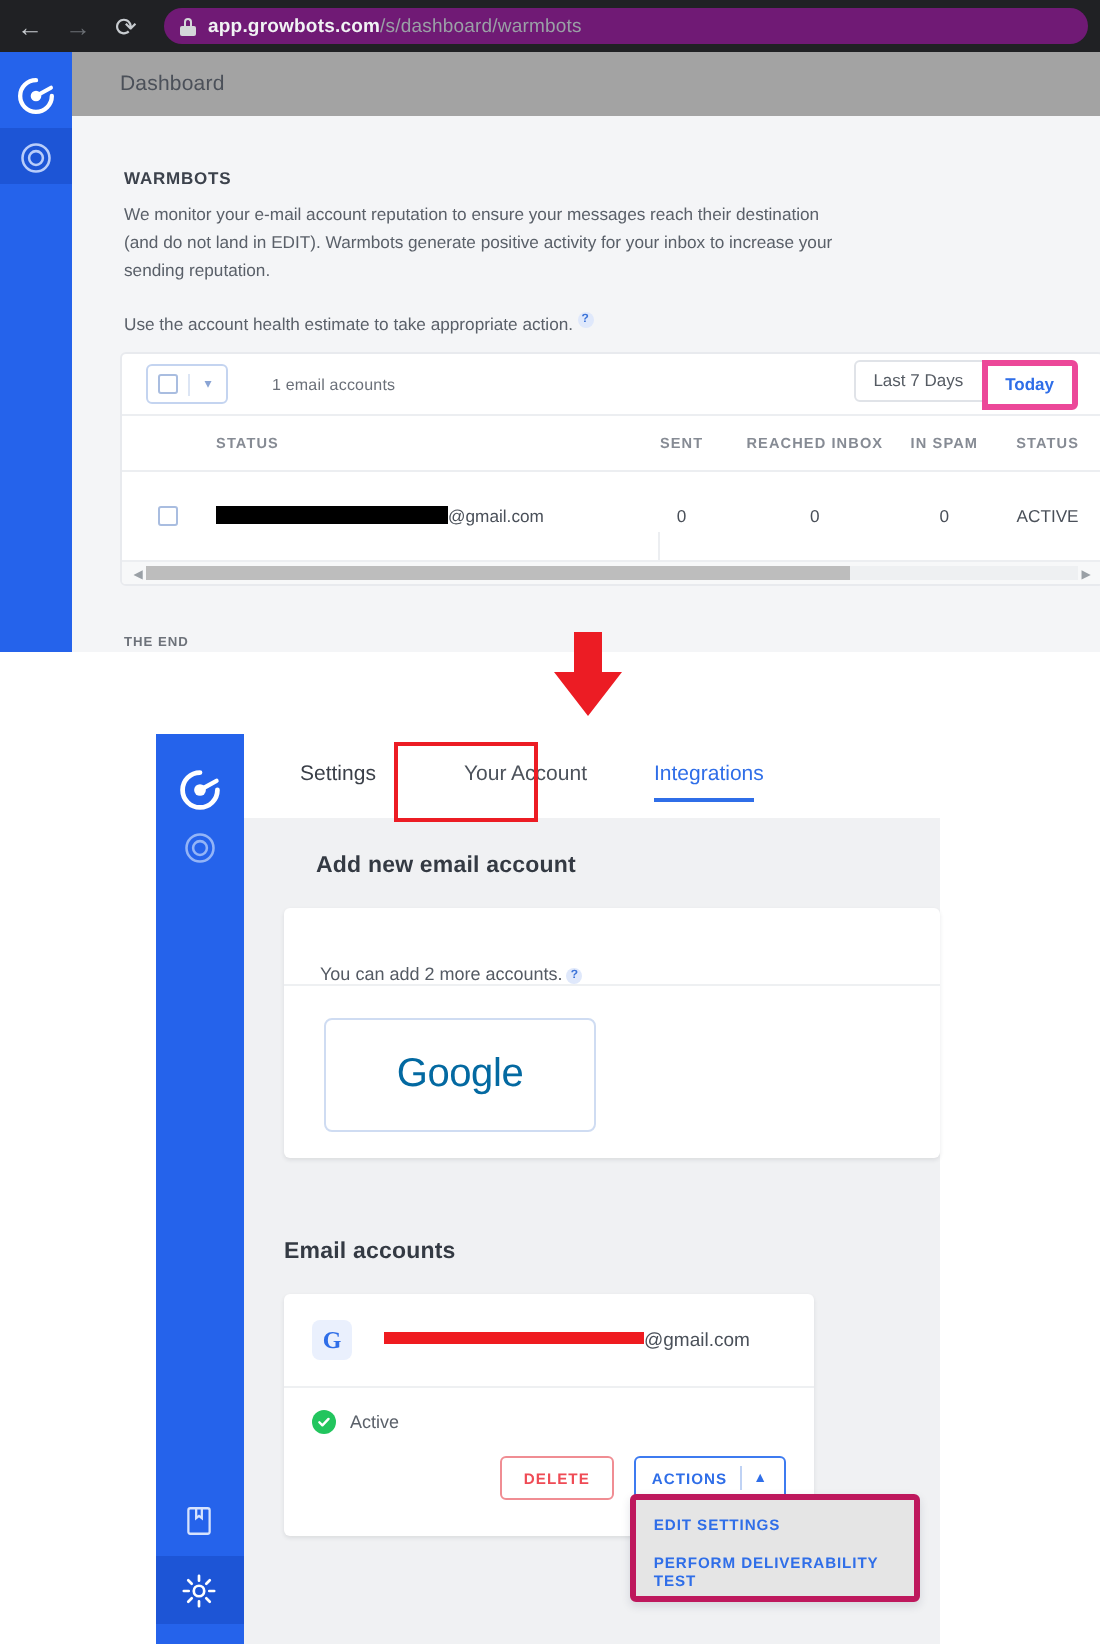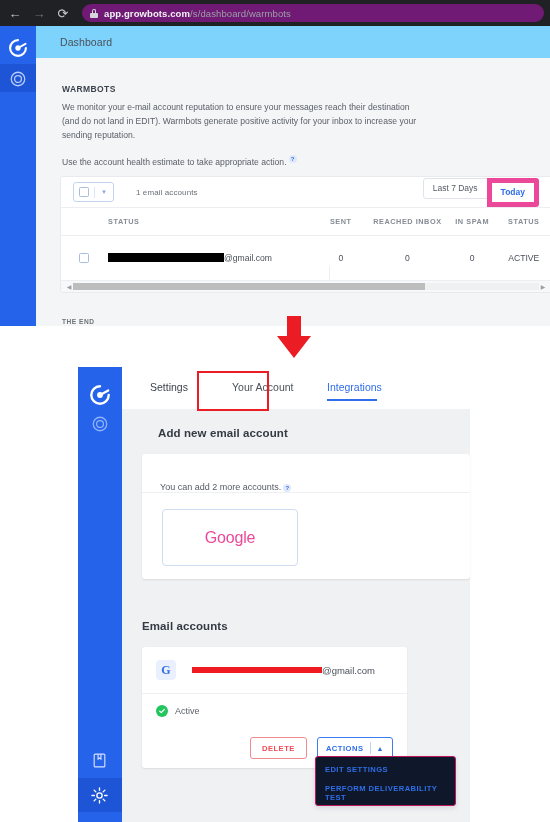--- a/index.html
+++ b/index.html
@@ -34,21 +34,21 @@
   .url b{color:#f1f3f4;font-weight:700;}
 
   
   .app-top{position:absolute;left:0;top:26px;width:550px;height:300px;background:#f4f5f7;}
   .side-top{position:absolute;left:0;top:26px;width:36px;height:300px;background:#2563eb;}
   .side-top .logo{position:absolute;left:8px;top:12px;}
   .side-top .target{position:absolute;left:9px;top:44px;}
   .side-top .act{position:absolute;left:0;top:38px;width:36px;height:28px;background:#1d55d6;}
 
   .topbar{
-    position:absolute;left:36px;top:26px;width:514px;height:32px;background:#7dd3fc;
+    position:absolute;left:36px;top:26px;width:514px;height:32px;background:#a3a3a3;
     border-bottom:1px solid #e7e9ec;display:flex;align-items:center;
   }
   .topbar .title{font-size:10.5px;color:#4b5059;padding-left:24px;letter-spacing:.1px;}
 
   .content-top{position:absolute;left:36px;top:58px;width:514px;height:268px;background:#f4f5f7;}
 
   .wb-head{position:absolute;left:26px;top:26px;width:360px;}
   .wb-title{font-size:8.5px;font-weight:700;color:#3c424c;letter-spacing:.4px;margin-bottom:6px;}
   .wb-body{font-size:8.6px;color:#5a6069;line-height:1.65;}
   .wb-body2{font-size:8.6px;color:#5a6069;line-height:1.65;margin-top:12px;}
@@ -71,21 +71,21 @@
   .cbox{width:8px;height:8px;border:1px solid #a9bde0;border-radius:1.5px;background:#fff;}
   .chk-split .div{width:1px;height:11px;background:#dce5f4;}
   .chk-split .cv{width:18px;display:flex;align-items:center;justify-content:center;color:#8aa4d4;font-size:7px;}
   .tb-count{font-size:8px;color:#6b7079;margin-left:22px;letter-spacing:.1px;}
   .tb-right{margin-left:auto;display:flex;}
   .seg{
     height:19px;padding:0 9px;display:flex;align-items:center;font-size:8.5px;
     border:1px solid #e0e3e8;background:#fff;color:#555b63;border-radius:3px 0 0 3px;
   }
   .seg.active{
-    border:5px solid #ec4899;color:#2f6ee8;border-radius:0 3px 3px 0;margin-left:-1px;font-weight:600;
+    border:3px solid #ec4899;color:#2f6ee8;border-radius:0 3px 3px 0;margin-left:-1px;font-weight:600;
   }
   .tbl-head{
     height:27px;display:flex;align-items:center;border-bottom:1px solid #eceef1;
     font-size:7.3px;color:#868b94;letter-spacing:.55px;font-weight:600;
   }
   .tbl-row{height:44px;display:flex;align-items:center;font-size:8.6px;color:#4a5059;}
   .c-chk{width:48px;display:flex;justify-content:center;}
   .c-chan{width:220px;padding-left:2px;}
   .c-sent{width:56px;text-align:center;}
   .c-inbox{width:86px;text-align:center;}
@@ -124,43 +124,43 @@
   .sec-title{font-size:11.5px;font-weight:700;color:#343a43;letter-spacing:.1px;}
   .card{background:#fff;border-radius:3px;box-shadow:0 1px 2px rgba(30,35,45,.10);}
 
   .add-card{position:absolute;left:20px;top:45px;width:328px;height:125px;}
   .add-note{height:38px;display:flex;align-items:flex-end;padding-left:18px;font-size:9px;color:#555b64;border-bottom:1px solid #eef0f2;}
   .provs{display:flex;gap:16px;padding:16px 0 0 20px;}
   .prov{
     width:134px;height:55px;border:1px solid #cfdcf2;border-radius:4px;background:#fff;
     display:flex;align-items:center;justify-content:center;gap:5px;
   }
-  .prov-txt{font-size:16px;color:#ec4899;letter-spacing:-.2px;}
+  .prov-txt{font-size:20px;color:#0369a1;letter-spacing:-.2px;}
 
   .acct-card{position:absolute;left:20px;top:238px;width:265px;}
   .acct-top{height:46px;display:flex;align-items:center;padding:0 14px;border-bottom:1px solid #eef0f2;}
   .gbadge{width:20px;height:20px;border-radius:4px;background:#eaf0fd;display:flex;align-items:center;justify-content:center;
           font-size:12px;font-weight:700;color:#2f6ee8;font-family:"Liberation Serif",serif;}
   .acct-mail{font-size:9.5px;color:#4a5059;margin-left:16px;}
   .red-bar{display:inline-block;height:6px;background:#ef1b20;vertical-align:1px;}
   .acct-status{height:34px;display:flex;align-items:center;padding:0 14px;font-size:9px;color:#5b616a;}
   .dot-ok{width:12px;height:12px;border-radius:50%;background:#22c55e;display:flex;align-items:center;justify-content:center;margin-right:7px;}
-  .acct-actions{height:40px;display:flex;align-items:center;justify-content:flex-end;padding:0 14px 0 0;gap:10px;}
+  .acct-actions{height:40px;display:flex;justify-content:flex-end;padding:0 14px 0 0;gap:10px;}
   .btn-del{
     height:20px;padding:0 11px;border:1px solid #f08d93;border-radius:3px;color:#ef4b55;
     font-size:7.6px;font-weight:700;letter-spacing:.5px;display:flex;align-items:center;background:#fff;
   }
   .btn-act{
     height:20px;padding:0 8px;border:1px solid #3d7bf0;border-radius:3px;color:#2f6ee8;
     font-size:7.6px;font-weight:700;letter-spacing:.5px;display:flex;align-items:center;gap:6px;background:#fff;
   }
   .btn-act .sep{width:1px;height:12px;background:#bfd2f4;}
   .btn-act .car{font-size:7px;}
   .menu{
-    position:absolute;left:-2px;top:19px;width:139px;background:#0f172a;border:1px solid #be185d;border-radius:3px;
+    position:absolute;left:-2px;top:19px;width:139px;background:#e5e5e5;border:3px solid #be185d;border-radius:3px;
     box-shadow:0 2px 5px rgba(30,40,70,.13);z-index:5;
   }
   .menu-item{height:24px;display:flex;align-items:center;padding-left:9px;font-size:7.6px;font-weight:700;color:#2f6ee8;letter-spacing:.45px;}
 </style>
 </head>
 <body>
 
 <div class="browser-bar">
   <div class="nav-btns">
     <div class="nav-btn">←</div>

